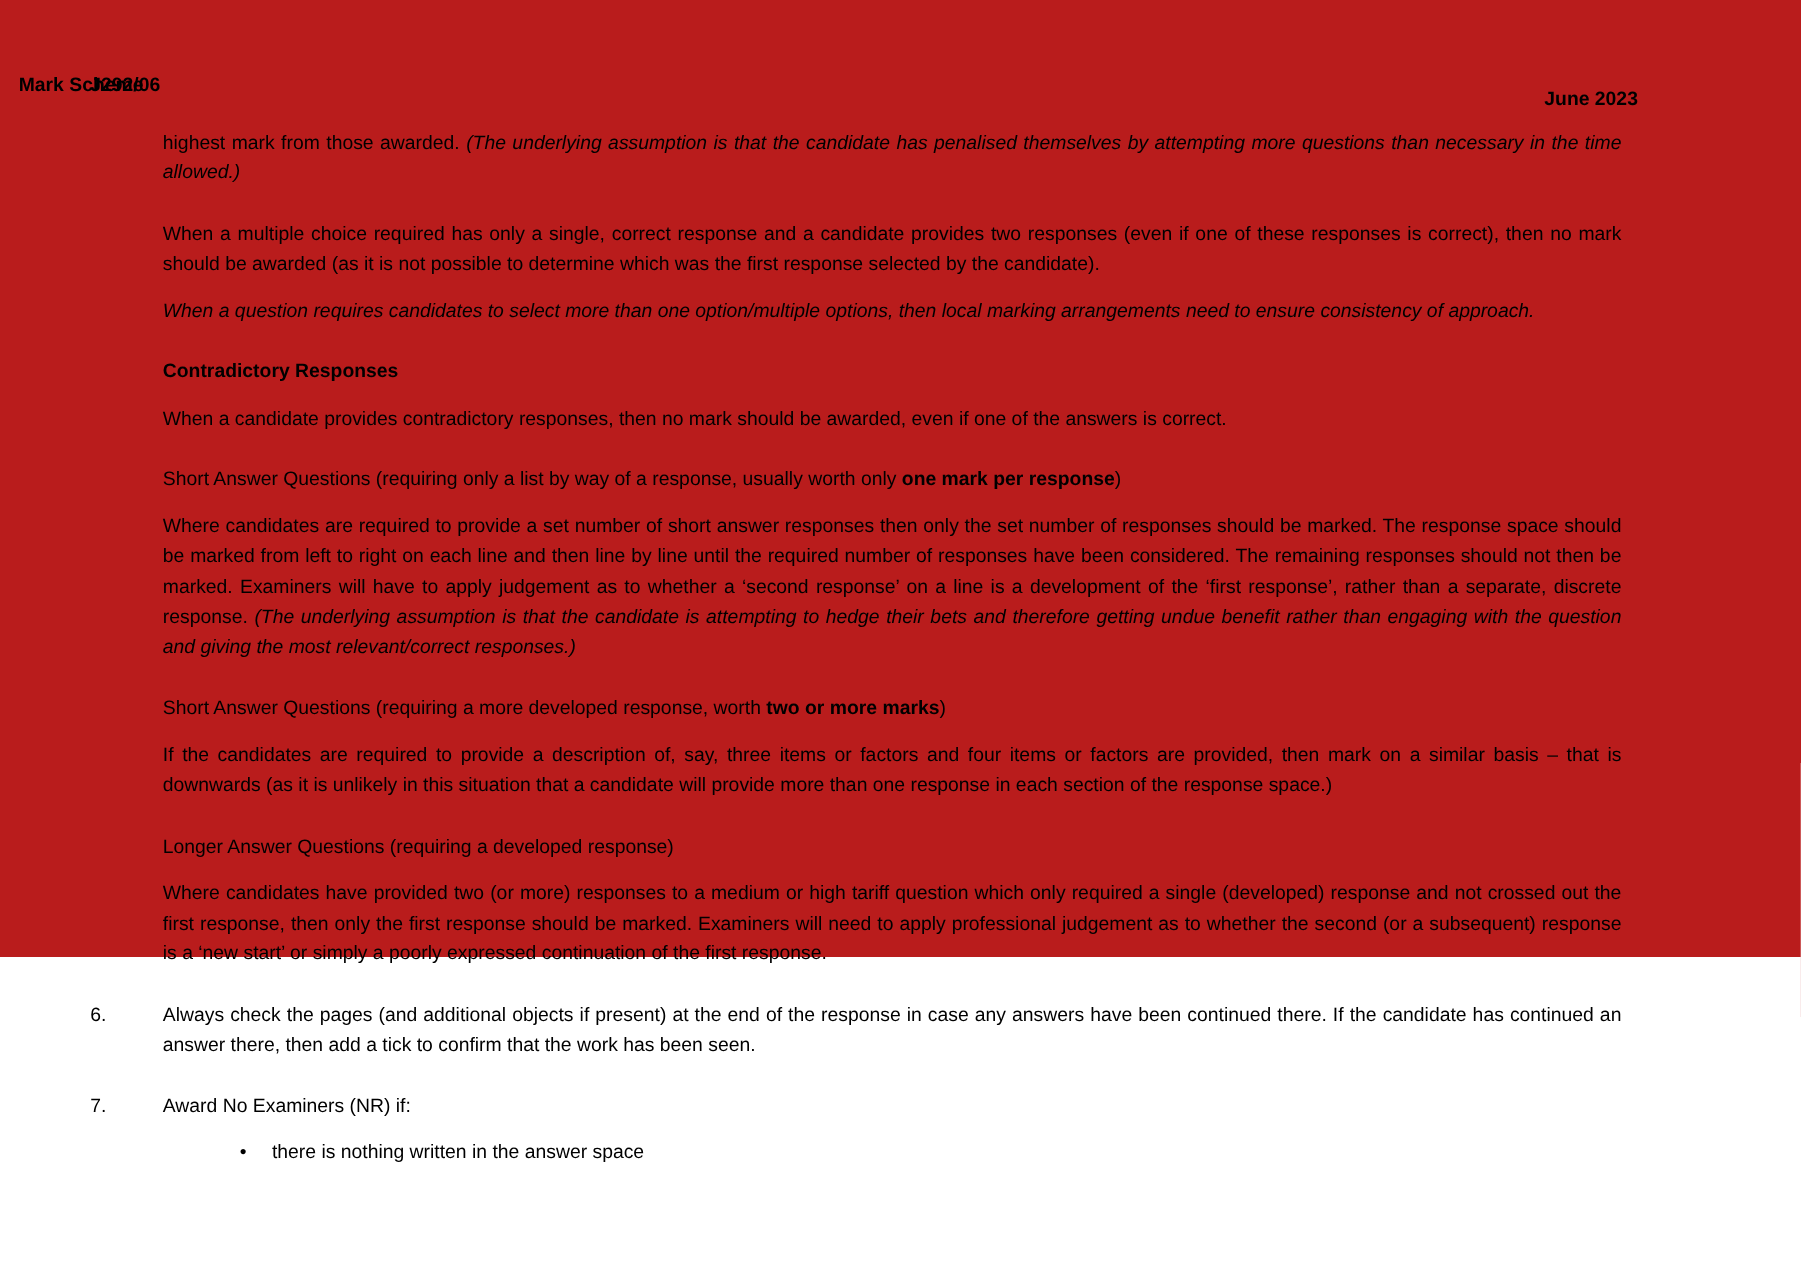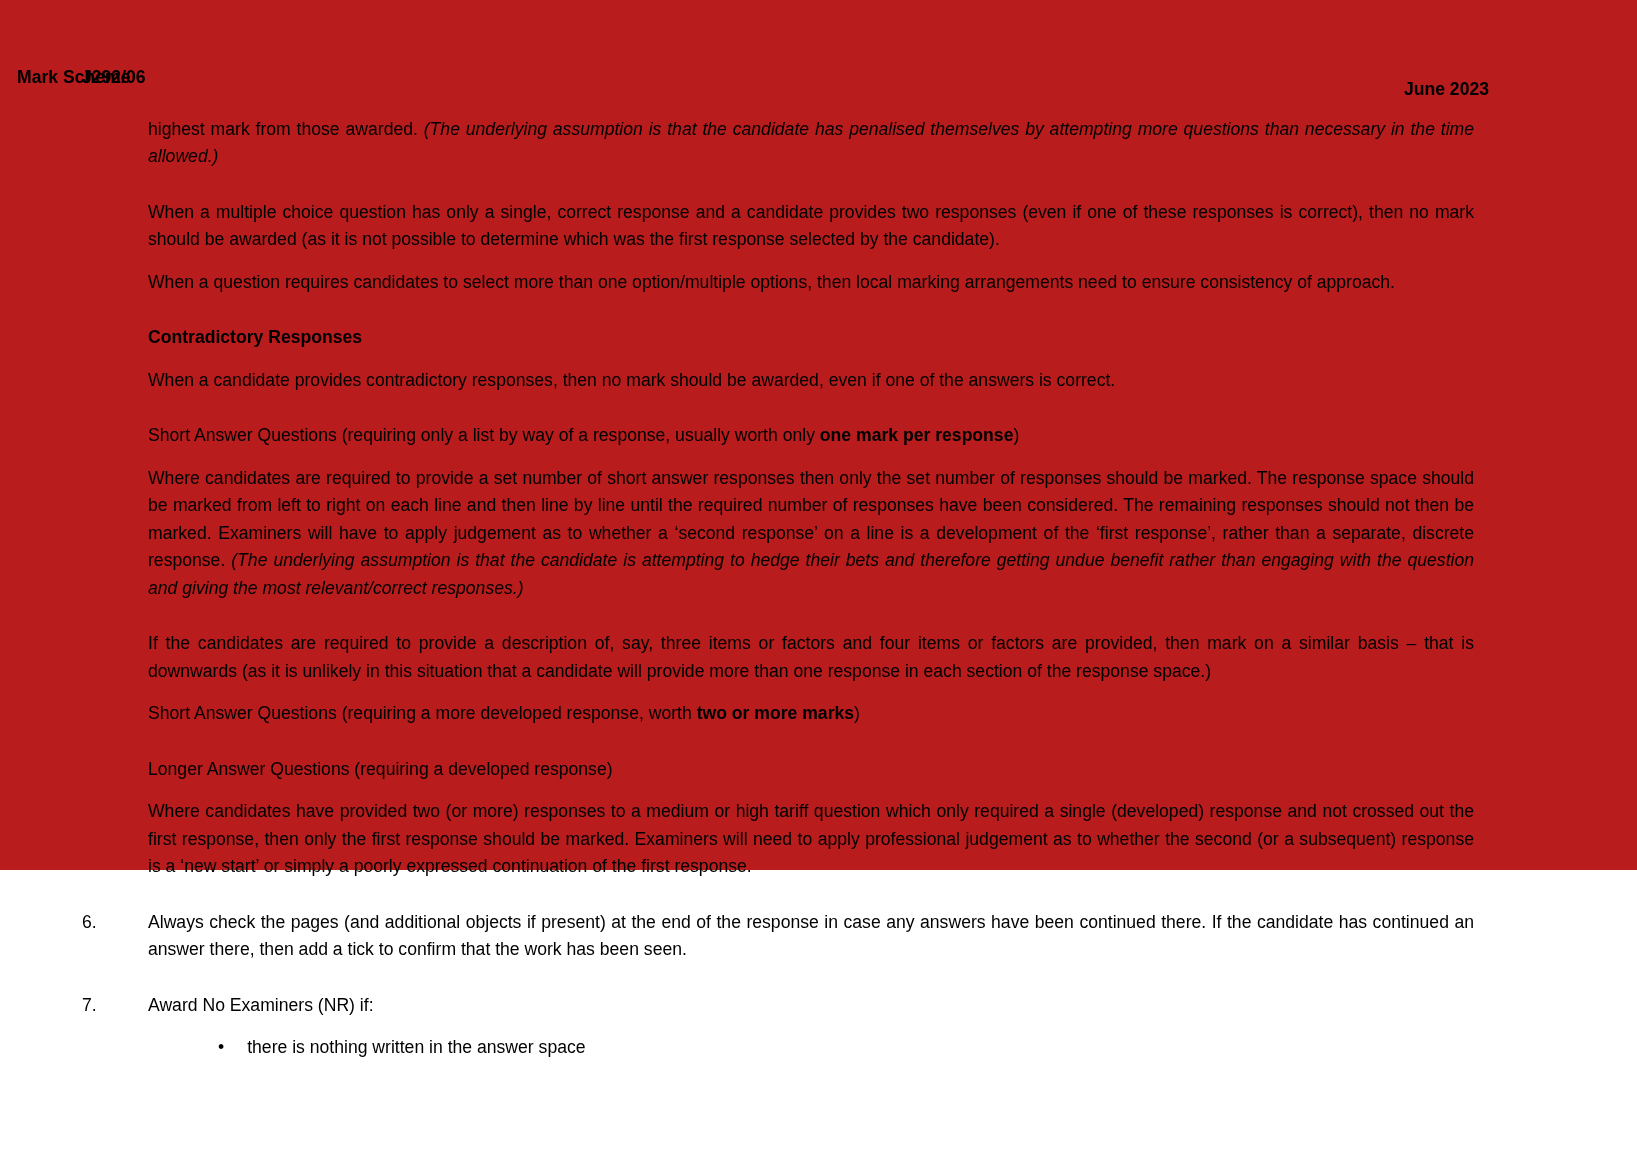--- a/index.html
+++ b/index.html
@@ -32,21 +32,21 @@
   .doc-header .hdr-center { position: absolute; left: 17px; right: 0; top: 64px; }
   .doc-header .hdr-right { position: absolute; right: 148px; top: 64px; margin-top: 12px; }
 
   .doc-body {
     margin: 24px 148px 0 133px;
     text-align: justify;
   }
   .doc-body p { margin: 15px; }
   .block { margin-bottom: 28px; }
   .bold { font-weight: bold; }
-  .italic { }
+  .italic { font-style: italic; }
 
   .numbered { position: relative; }
   .numbered .num {
     position: absolute;
     left: -51px;
     top: 0;
   }
   .bullet-row {
     display: flex;
     padding-left: 85px;
@@ -65,37 +65,37 @@
     <span class="hdr-right">June 2023</span>
   </header>
 
   <main class="doc-body">
 
     <div class="block">
       <p><span>highest mark from those awarded. </span><em>(The underlying assumption is that the candidate has penalised themselves by attempting more questions than necessary in the time allowed.)</em></p>
     </div>
 
     <section class="block">
-      <p>When a multiple choice question has only a single, correct response and a candidate provides two responses (even if one of these responses is correct), then no mark should be awarded (as it is not possible to determine which was the first response selected by the candidate).</p>
+      <p>When a multiple choice required has only a single, correct response and a candidate provides two responses (even if one of these responses is correct), then no mark should be awarded (as it is not possible to determine which was the first response selected by the candidate).</p>
       <p class="italic">When a question requires candidates to select more than one option/multiple options, then local marking arrangements need to ensure consistency of approach.</p>
     </section>
 
     <section class="block">
       <p class="bold">Contradictory Responses</p>
       <p>When a candidate provides contradictory responses, then no mark should be awarded, even if one of the answers is correct.</p>
     </section>
 
     <section class="block">
       <p><span>Short Answer Questions (requiring only a list by way of a response, usually worth only </span><span class="bold">one mark per response</span><span>)</span></p>
       <p><span>Where candidates are required to provide a set number of short answer responses then only the set number of responses should be marked. The response space should be marked from left to right on each line and then line by line until the required number of responses have been considered.  The remaining responses should not then be marked. Examiners will have to apply judgement as to whether a ‘second response’ on a line is a development of the ‘first response’, rather than a separate, discrete response.  </span><em>(The underlying assumption is that the candidate is attempting to hedge their bets and therefore getting undue benefit rather than engaging with the question and giving the most relevant/correct responses.)</em></p>
     </section>
 
     <section class="block">
+      <p><span>Short Answer Questions (requiring a more developed response, worth </span><span class="bold">two or more marks</span><span>)</span></p>
       <p>If the candidates are required to provide a description of, say, three items or factors and four items or factors are provided, then mark on a similar basis – that is downwards (as it is unlikely in this situation that a candidate will provide more than one response in each section of the response space.)</p>
-      <p><span>Short Answer Questions (requiring a more developed response, worth </span><span class="bold">two or more marks</span><span>)</span></p>
     </section>
 
     <section class="block">
       <p>Longer Answer Questions (requiring a developed response)</p>
       <p>Where candidates have provided two (or more) responses to a medium or high tariff question which only required a single (developed) response and not crossed out the first response, then only the first response should be marked. Examiners will need to apply professional judgement as to whether the second (or a subsequent) response is a ‘new start’ or simply a poorly expressed continuation of the first response.</p>
     </section>
 
     <section class="block numbered">
       <span class="num">6.</span>
       <p>Always check the pages (and additional objects if present) at the end of the response in case any answers have been continued there. If the candidate has continued an answer there, then add a tick to confirm that the work has been seen.</p>

